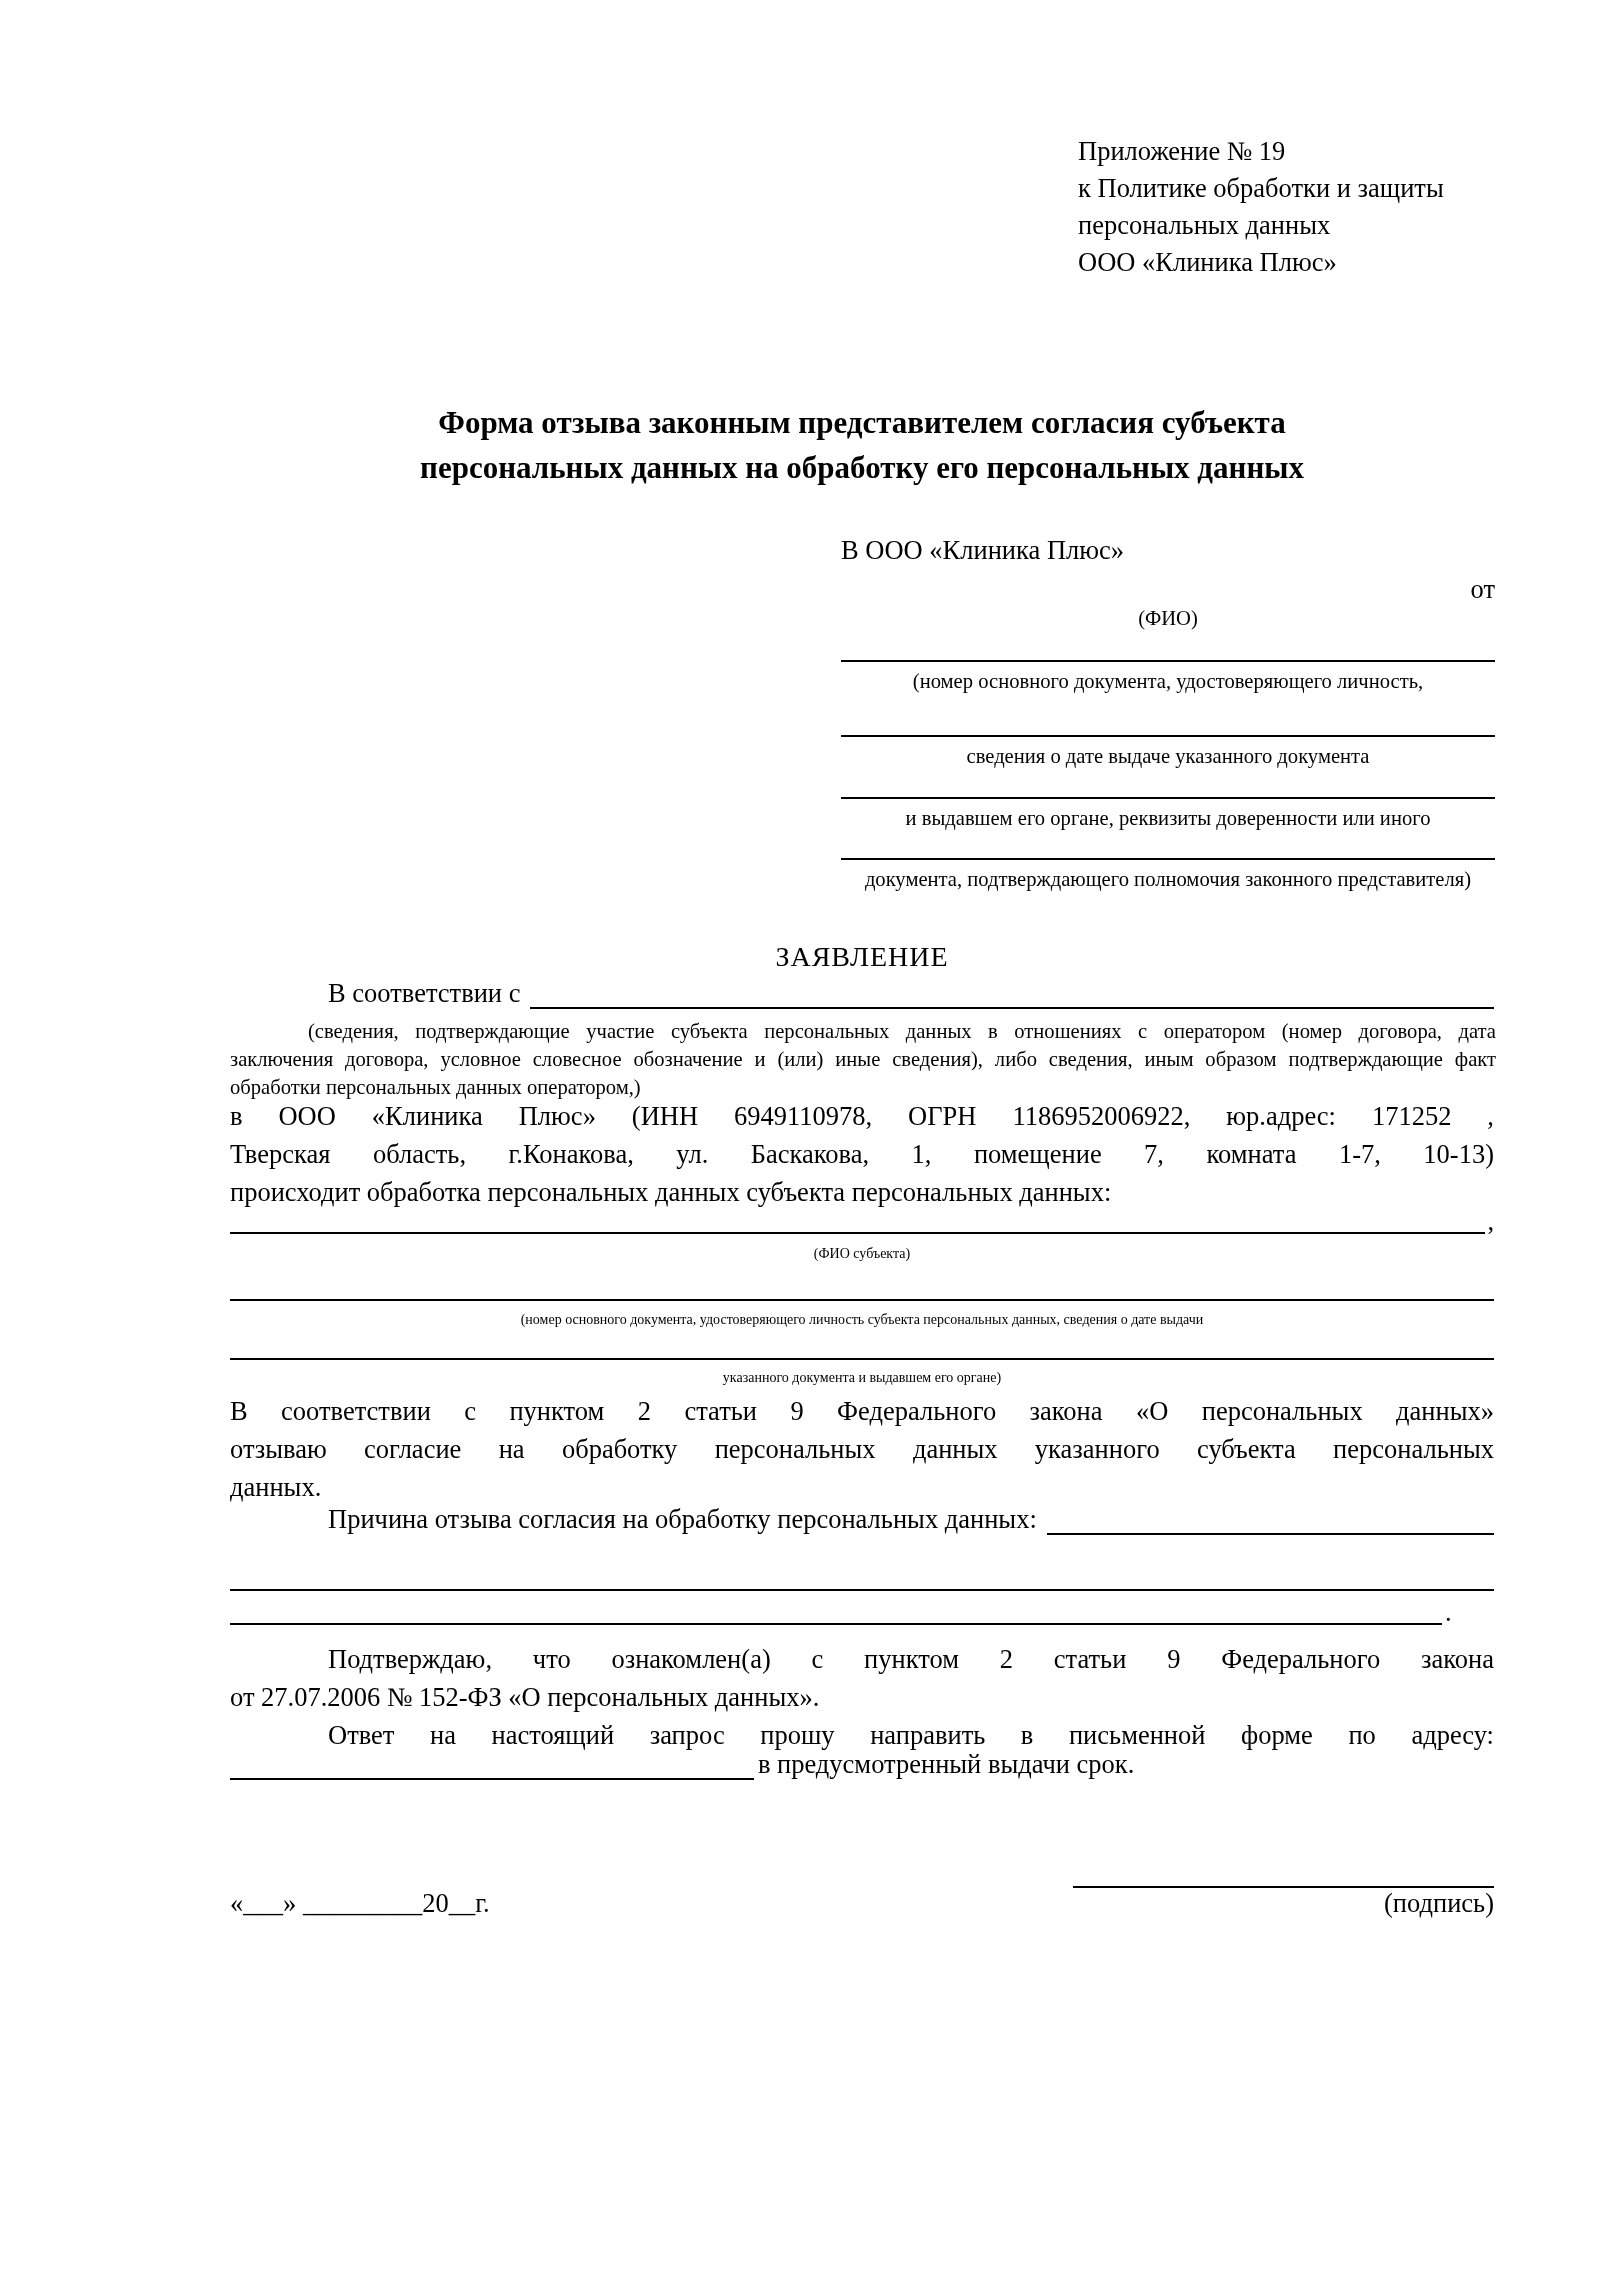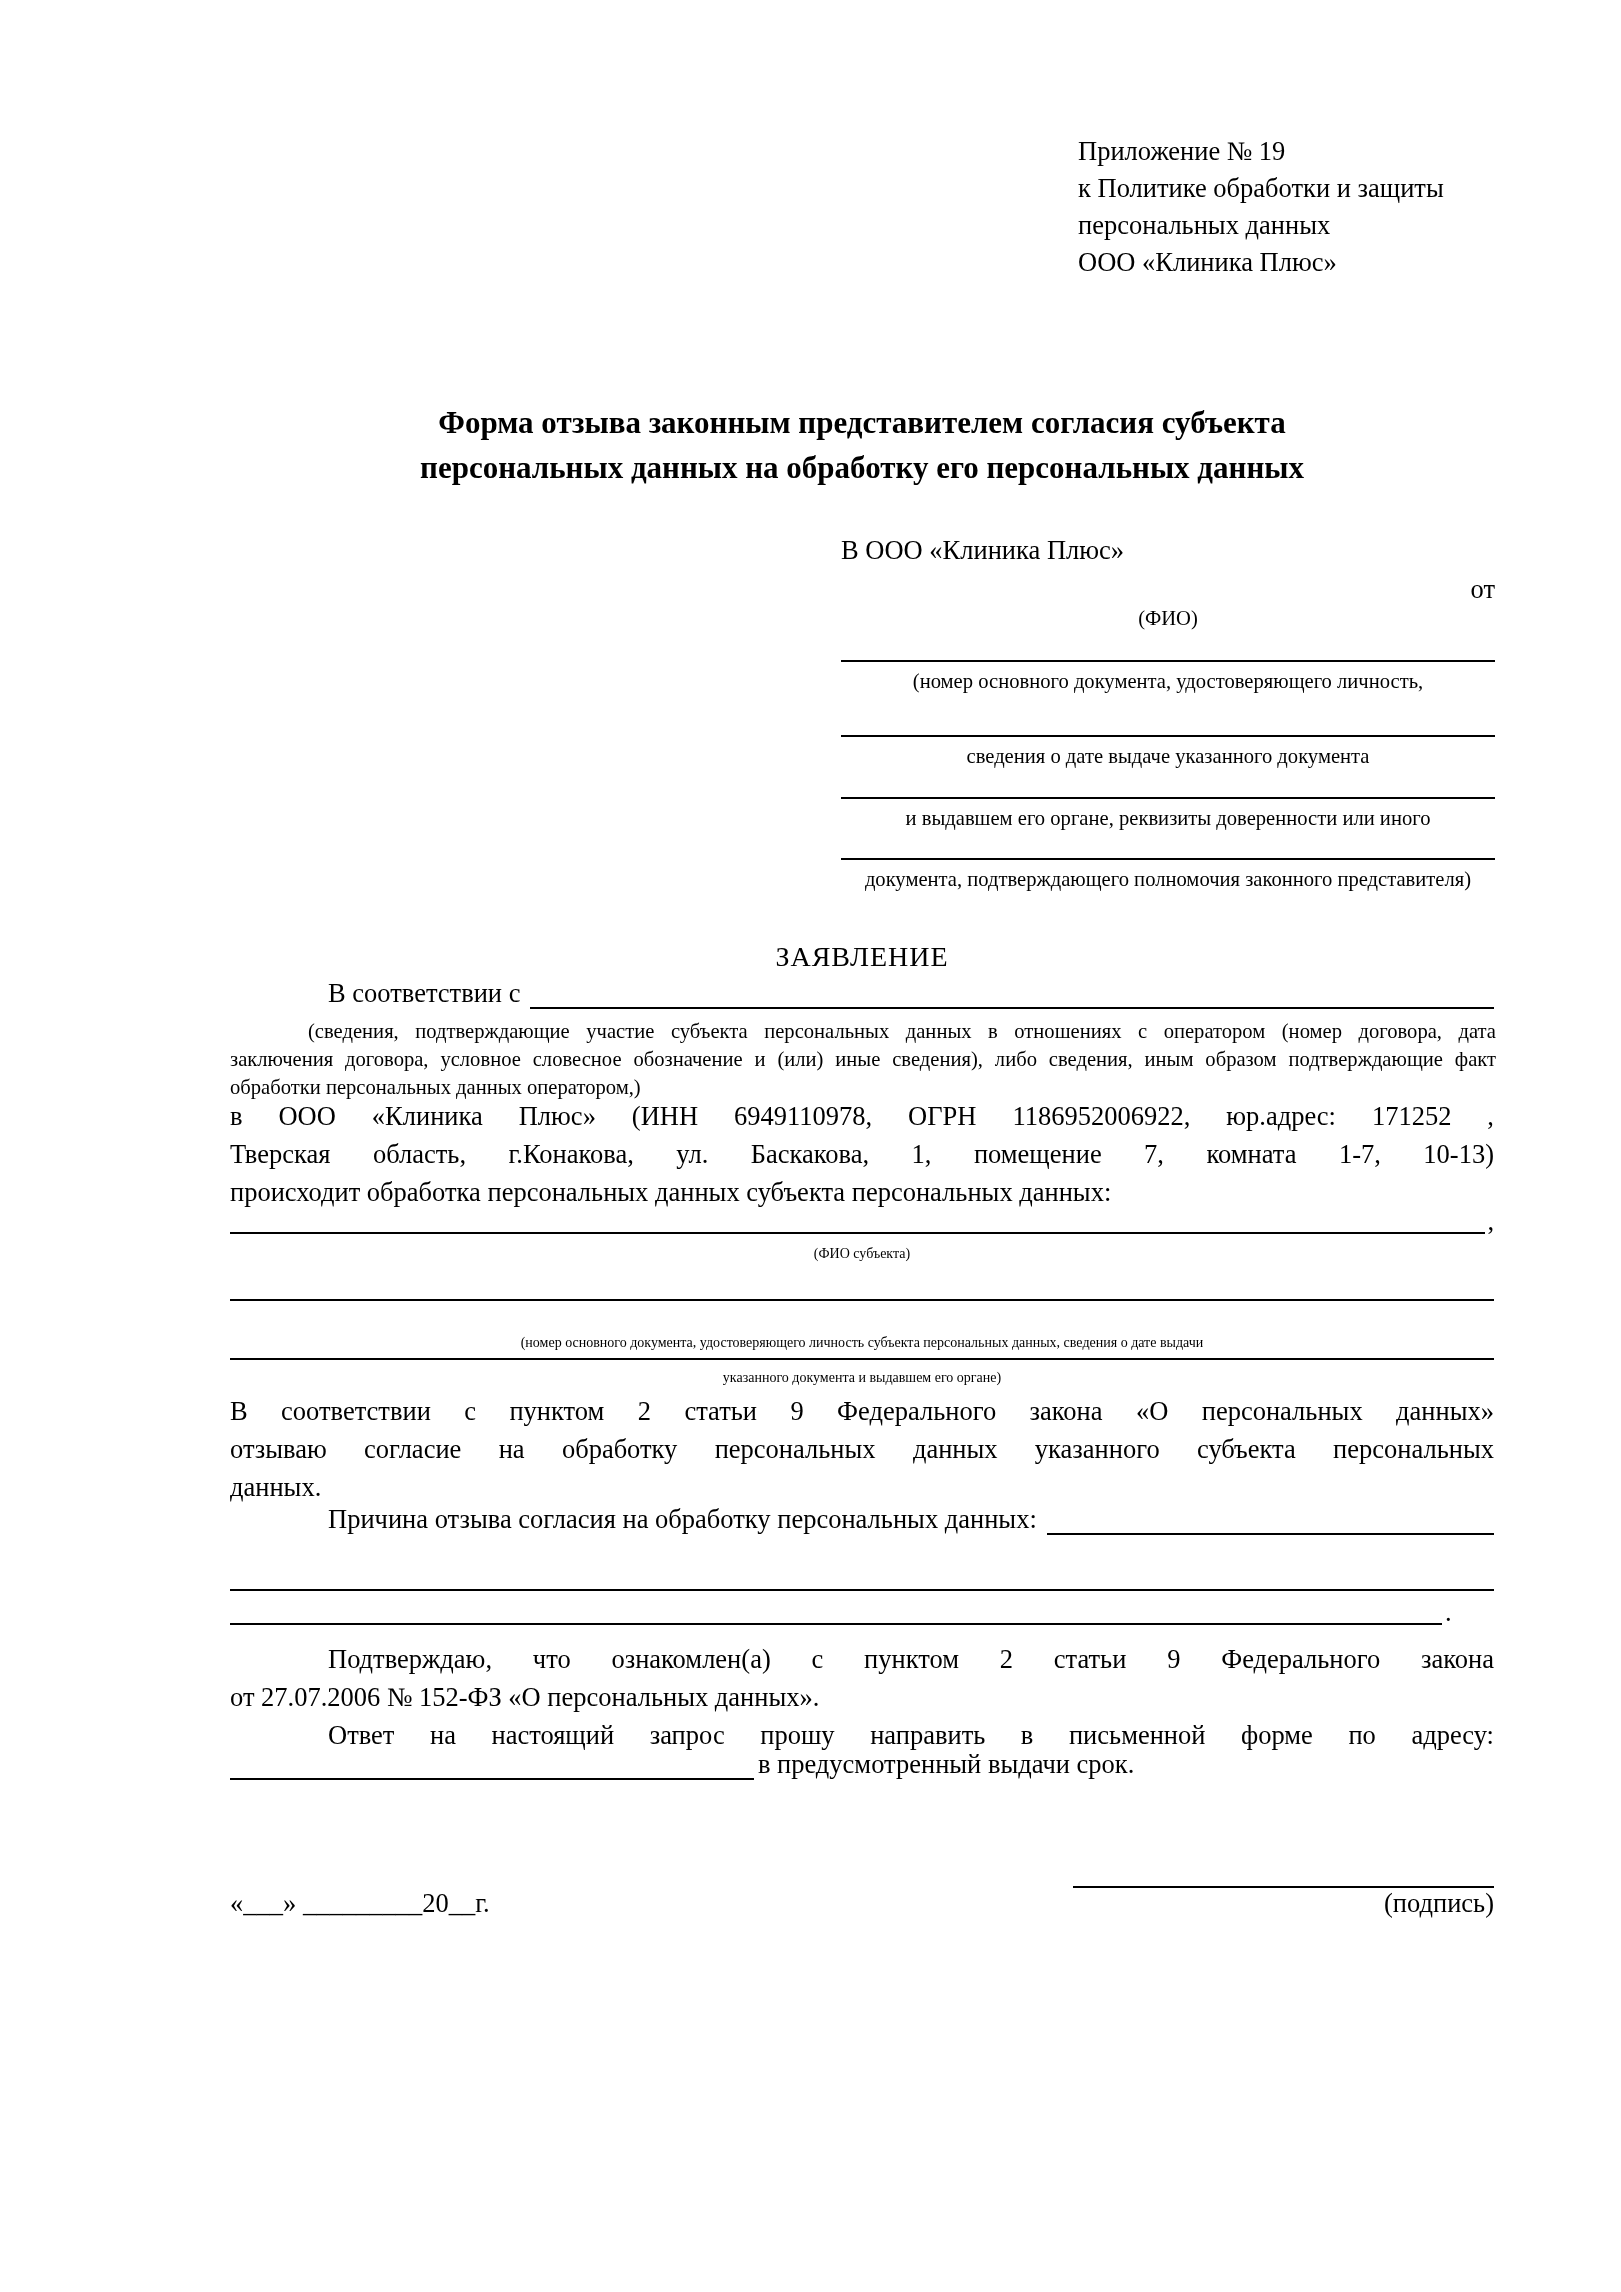--- a/index.html
+++ b/index.html
@@ -40,21 +40,21 @@
   .zayavlenie{left:230px;top:941px;width:1264px;text-align:center;font-size:28px;letter-spacing:1px;}
   .p-accord{left:230px;top:980px;width:1264px;height:29px;font-size:26.5px;}
   .p-accord .label{padding-left:98px;white-space:nowrap;}
   .p-accord .fill{margin-left:9.8px;}
   .fine-print{left:230px;top:1017px;width:1266px;font-size:20.6px;line-height:28px;}
   .fine-print .fp1{padding-left:78px;}
   .p-operator{left:230px;top:1097px;width:1264px;}
   .uline-comma{left:230px;top:1210px;width:1264px;height:23.5px;font-size:26.5px;}
   .uline-comma .comma{padding-left:2px;line-height:23.5px;}
   .cap-fio-subj{left:230px;top:1241px;width:1264px;}
-  .cap-doc1{left:230px;top:1307px;width:1264px;margin-top:23px;}
+  .cap-doc1{left:230px;top:1307px;width:1264px;}
   .cap-doc2{left:230px;top:1365px;width:1264px;}
   .p-withdraw{left:230px;top:1392px;width:1264px;}
   .p-reason{left:230px;top:1506px;width:1264px;height:29px;font-size:26.5px;}
   .p-reason .label{padding-left:98px;}
   .p-reason .fill{margin-left:9.8px;}
   .uline-b{left:230px;top:1598px;width:1264px;height:27.4px;font-size:26.5px;}
   .uline-b .fill{flex:0 0 1212px;}
   .uline-b .period{padding-left:2.9px;line-height:25.5px;}
   .p-confirm{left:230px;top:1640px;width:1264px;}
   .p-confirm .indent{padding-left:98px;}

